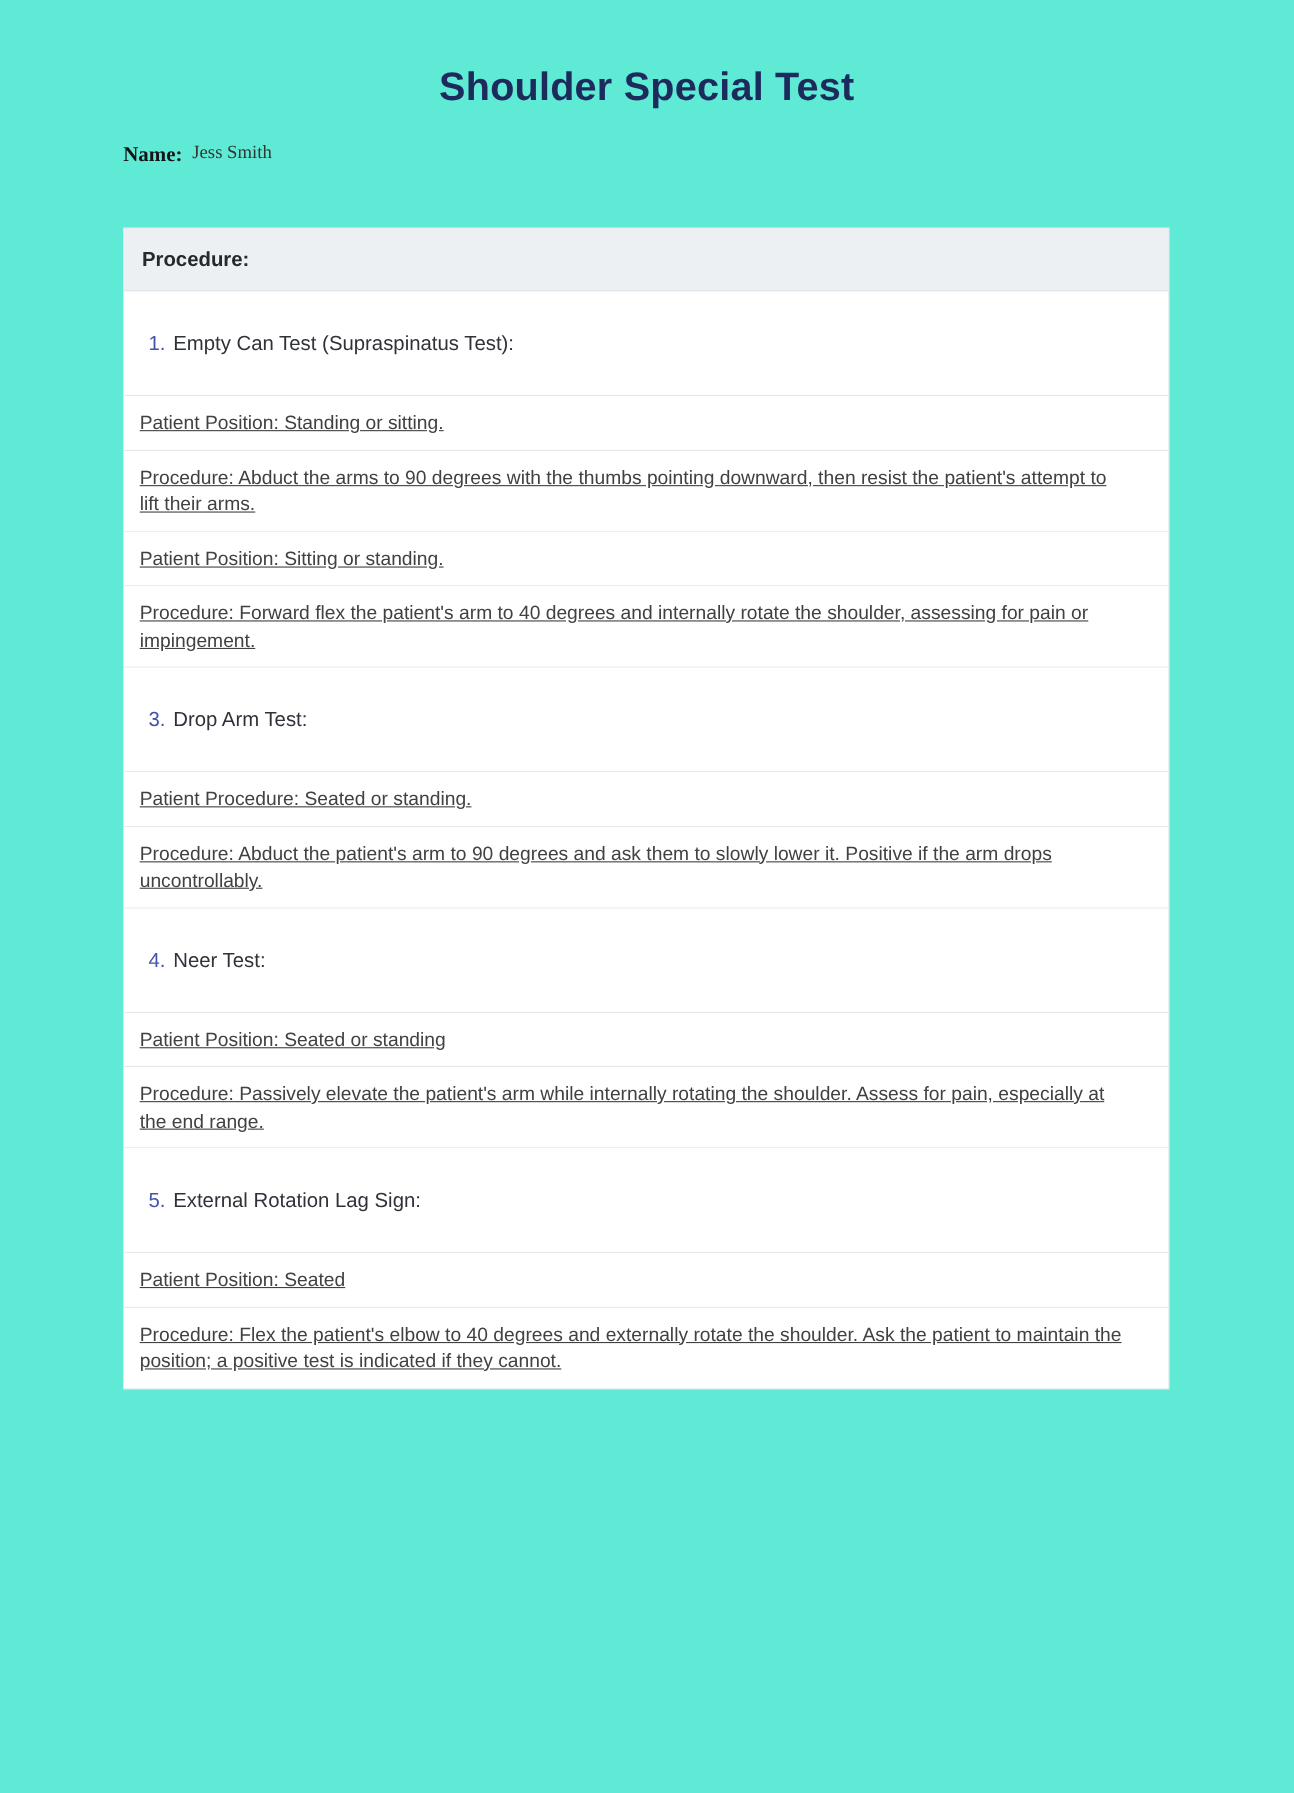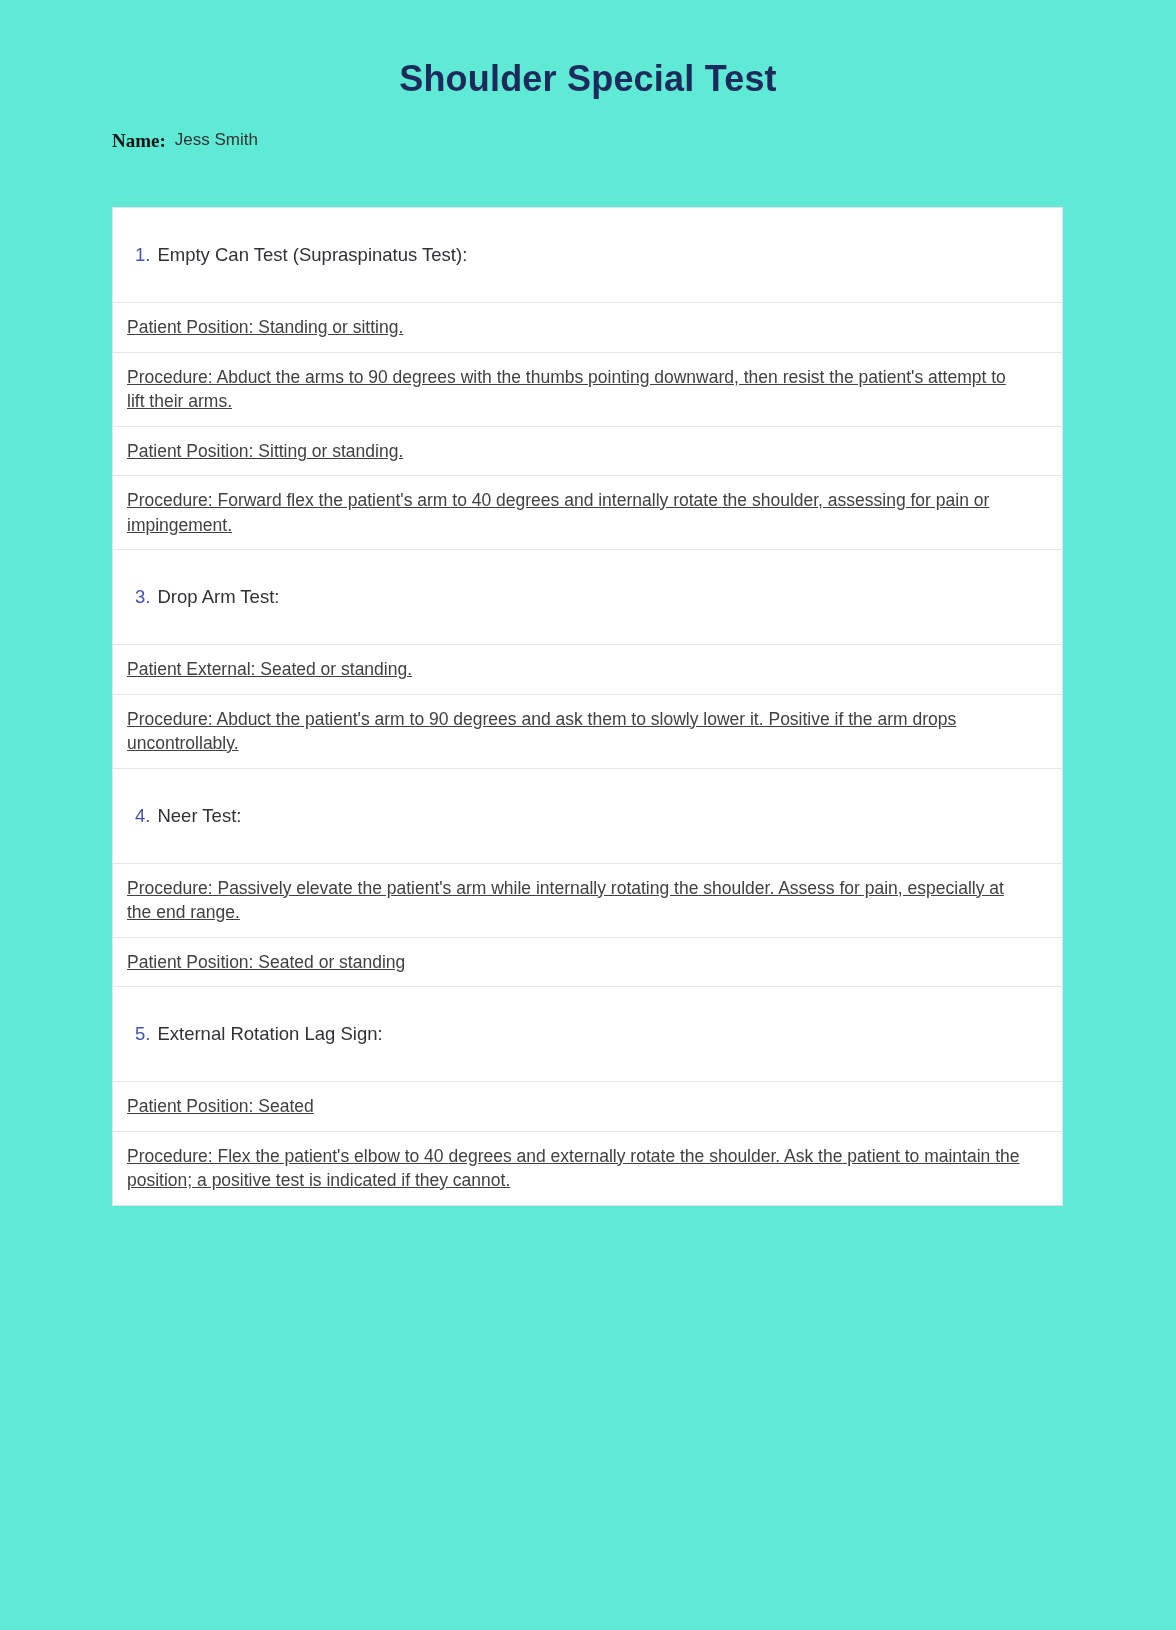--- a/index.html
+++ b/index.html
@@ -32,20 +32,21 @@
     font-weight: bold;
     color: #151515;
     font-family: Liberation Serif, serif;
   }
   .name-value {
     margin-left: 9px;
     font-size: 17px;
     color: #343434;
     position: relative;
     top: -2px;
+    font-family: Liberation Serif, serif;
   }
   .proc-table {
     margin: 55px 0 0 112px;
     width: 951px;
     border: 1px solid #e1e4e6;
     background: #ffffff;
   }
   .thead {
     background: #edf0f3;
     padding: 17px 16px;
@@ -89,20 +90,21 @@
 
   <h1 class="doc-title">Shoulder Special Test</h1>
 
   <div class="name-row">
     <span class="name-label">Name:</span>
     <span class="name-value">Jess Smith</span>
   </div>
 
   <div class="proc-table">
 
+    <div class="thead">Procedure:</div>
 
     <div class="row title-row">
       <span class="test-num">1.</span><span class="test-title">Empty Can Test (Supraspinatus Test):</span>
     </div>
     <div class="row body-row">
       <div class="proc-text">Patient Position: Standing or sitting.</div>
     </div>
     <div class="row body-row">
       <div class="proc-text">Procedure: Abduct the arms to 90 degrees with the thumbs pointing downward, then resist the patient's attempt to lift their arms.</div>
     </div>
@@ -111,34 +113,34 @@
       <div class="proc-text">Patient Position: Sitting or standing.</div>
     </div>
     <div class="row body-row">
       <div class="proc-text">Procedure: Forward flex the patient's arm to 40 degrees and internally rotate the shoulder, assessing for pain or impingement.</div>
     </div>
 
     <div class="row title-row">
       <span class="test-num">3.</span><span class="test-title">Drop Arm Test:</span>
     </div>
     <div class="row body-row">
-      <div class="proc-text">Patient External: Seated or standing.</div>
+      <div class="proc-text">Patient Procedure: Seated or standing.</div>
     </div>
     <div class="row body-row">
       <div class="proc-text">Procedure: Abduct the patient's arm to 90 degrees and ask them to slowly lower it. Positive if the arm drops uncontrollably.</div>
     </div>
 
     <div class="row title-row">
       <span class="test-num">4.</span><span class="test-title">Neer Test:</span>
     </div>
     <div class="row body-row">
-      <div class="proc-text">Procedure: Passively elevate the patient's arm while internally rotating the shoulder. Assess for pain, especially at the end range.</div>
+      <div class="proc-text">Patient Position: Seated or standing</div>
     </div>
     <div class="row body-row">
-      <div class="proc-text">Patient Position: Seated or standing</div>
+      <div class="proc-text">Procedure: Passively elevate the patient's arm while internally rotating the shoulder. Assess for pain, especially at the end range.</div>
     </div>
 
     <div class="row title-row">
       <span class="test-num">5.</span><span class="test-title">External Rotation Lag Sign:</span>
     </div>
     <div class="row body-row">
       <div class="proc-text">Patient Position: Seated</div>
     </div>
     <div class="row body-row">
       <div class="proc-text">Procedure: Flex the patient's elbow to 40 degrees and externally rotate the shoulder. Ask the patient to maintain the position; a positive test is indicated if they cannot.</div>

